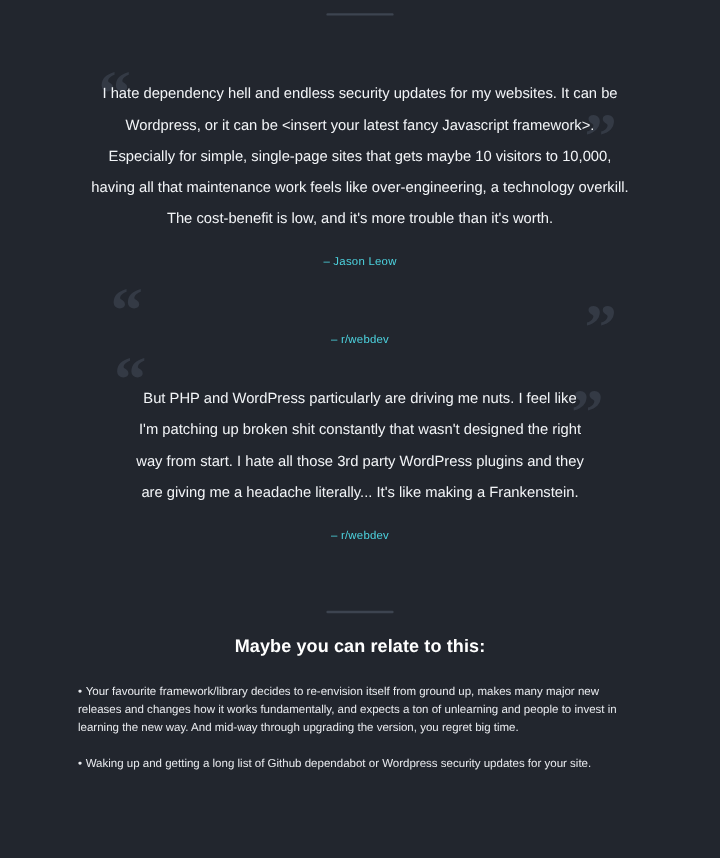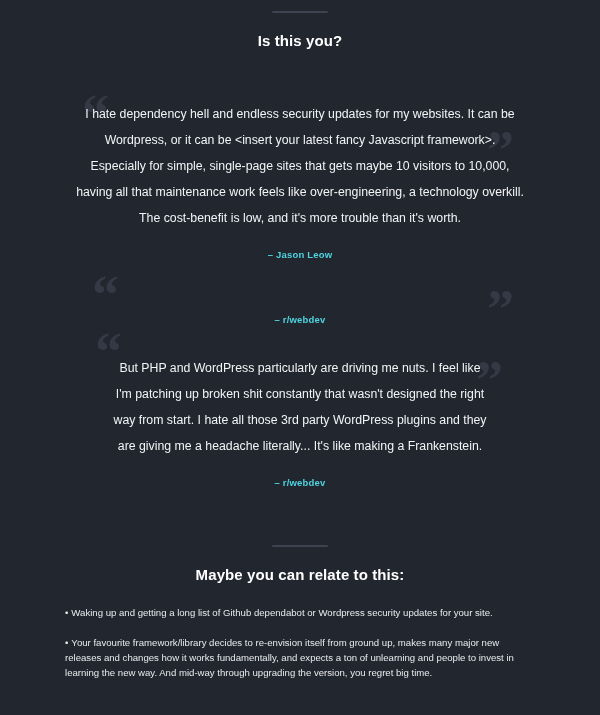--- a/index.html
+++ b/index.html
@@ -66,21 +66,20 @@
     user-select: none;
   }
   .quote-mark.open  { left: 0; top: 0; }
   .quote-mark.close { right: 0; top: 14px; }
 
   .quote-attribution {
     font-size: 9.5px;
     color: #4dd4e0;
     margin-top: 18px;
     letter-spacing: 0.2px;
-    font-weight: bold;
   }
 
   
   #quote-1 { width: 500px; margin: 0 auto; padding-top: 52px; }
   #quote-1 .quote-text { width: 470px; }
   #quote-1 .quote-mark.open  { left: 32px;  top: 38px; }
   #quote-1 .quote-mark.close { right: 36px; top: 74px; }
 
   
   #quote-2 { width: 440px; margin: 0 auto; padding-top: 36px; }
@@ -107,21 +106,20 @@
 </style>
 </head>
 <body>
 
 <div class="page">
 
   <div style="padding-top:11px;">
 
     <div class="divider"></div>
 
-    <div class="section-heading" style="margin-top:19px;">Is this you?</div>
 
     <div class="quote-block" id="quote-1">
       <span class="quote-mark open">“</span>
       <span class="quote-mark close">”</span>
       <div class="quote-text">I hate dependency hell and endless security updates for my websites. It can be
 Wordpress, or it can be &lt;insert your latest fancy Javascript framework&gt;.
 Especially for simple, single-page sites that gets maybe 10 visitors to 10,000,
 having all that maintenance work feels like over-engineering, a technology overkill.
 The cost-benefit is low, and it's more trouble than it's worth.</div>
       <div class="quote-attribution">– Jason Leow</div>
@@ -148,25 +146,25 @@
   <div style="padding-top:57px;">
 
     <div class="divider"></div>
 
     <div class="section-heading" style="margin-top:19px;">Maybe you can relate to this:</div>
 
     <div class="relate-wrap">
       <div class="relate-list">
 
         <div class="relate-item">
-          <span class="relate-bullet">•</span><span>Waking up and getting a long list of Github dependabot or Wordpress security updates for your site.</span>
+          <span class="relate-bullet">•</span><span>Your favourite framework/library decides to re-envision itself from ground up, makes many major new releases and changes how it works fundamentally, and expects a ton of unlearning and people to invest in learning the new way. And mid-way through upgrading the version, you regret big time.</span>
         </div>
 
         <div class="relate-item">
-          <span class="relate-bullet">•</span><span>Your favourite framework/library decides to re-envision itself from ground up, makes many major new releases and changes how it works fundamentally, and expects a ton of unlearning and people to invest in learning the new way. And mid-way through upgrading the version, you regret big time.</span>
+          <span class="relate-bullet">•</span><span>Waking up and getting a long list of Github dependabot or Wordpress security updates for your site.</span>
         </div>
 
 
       </div>
 
     </div>
 
   </div>
 
 </div>

